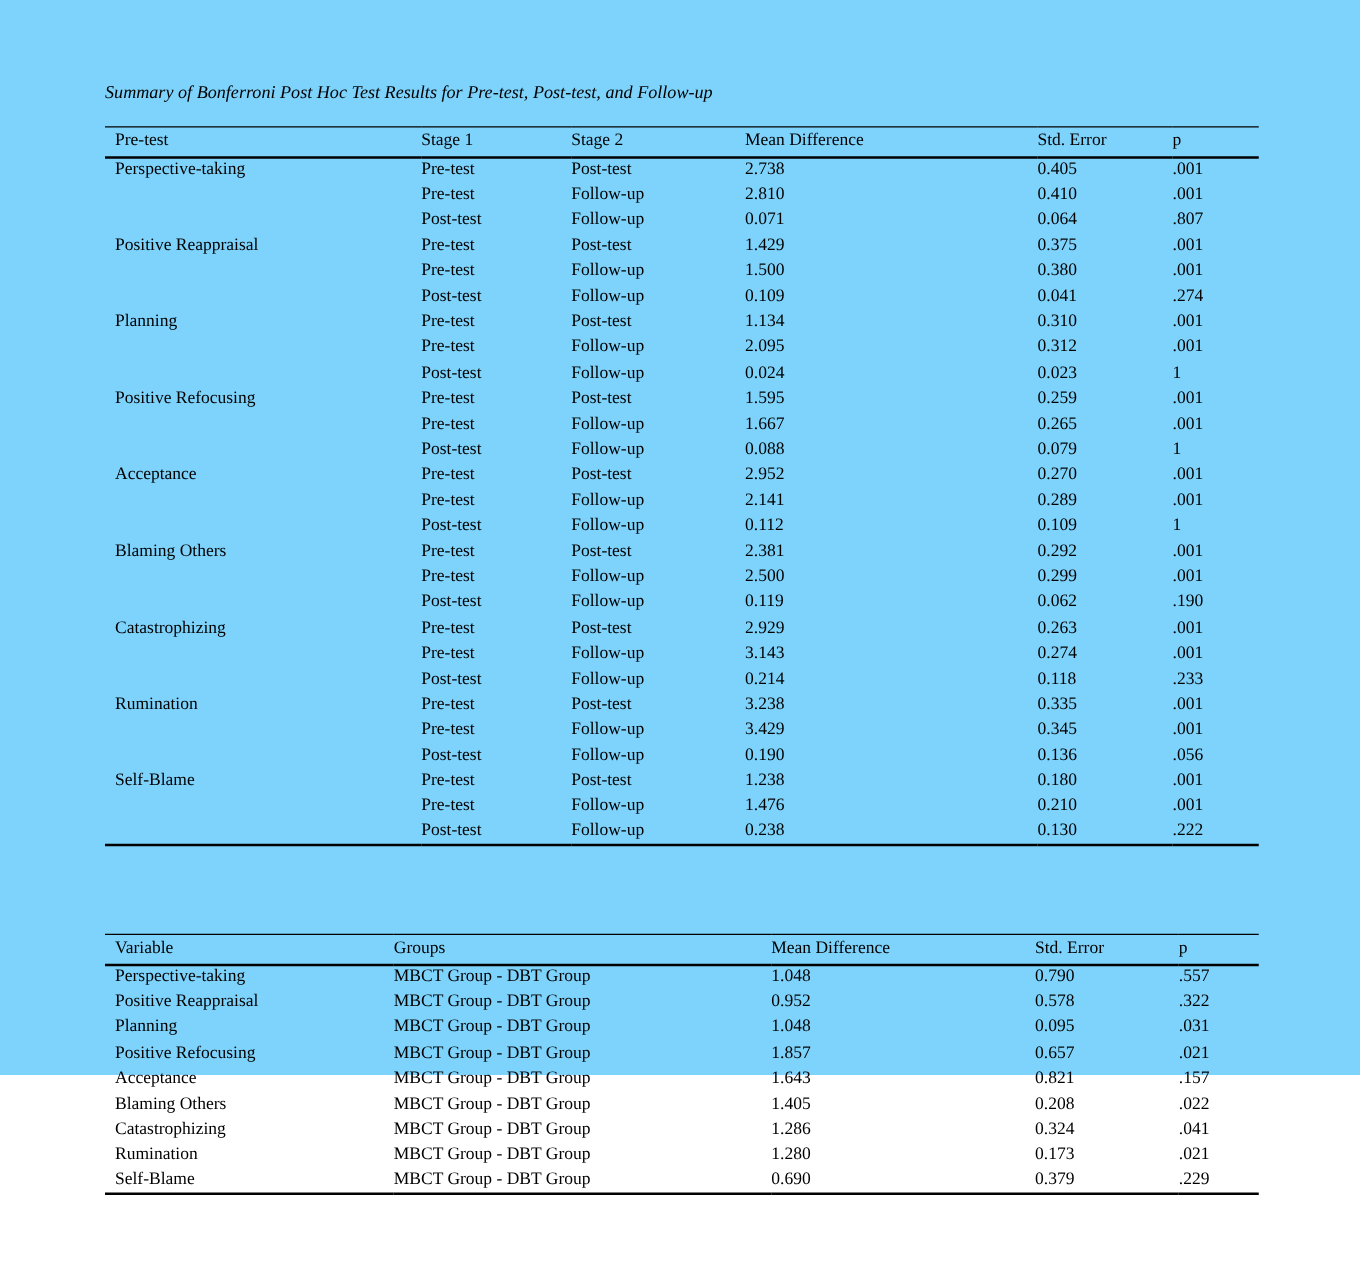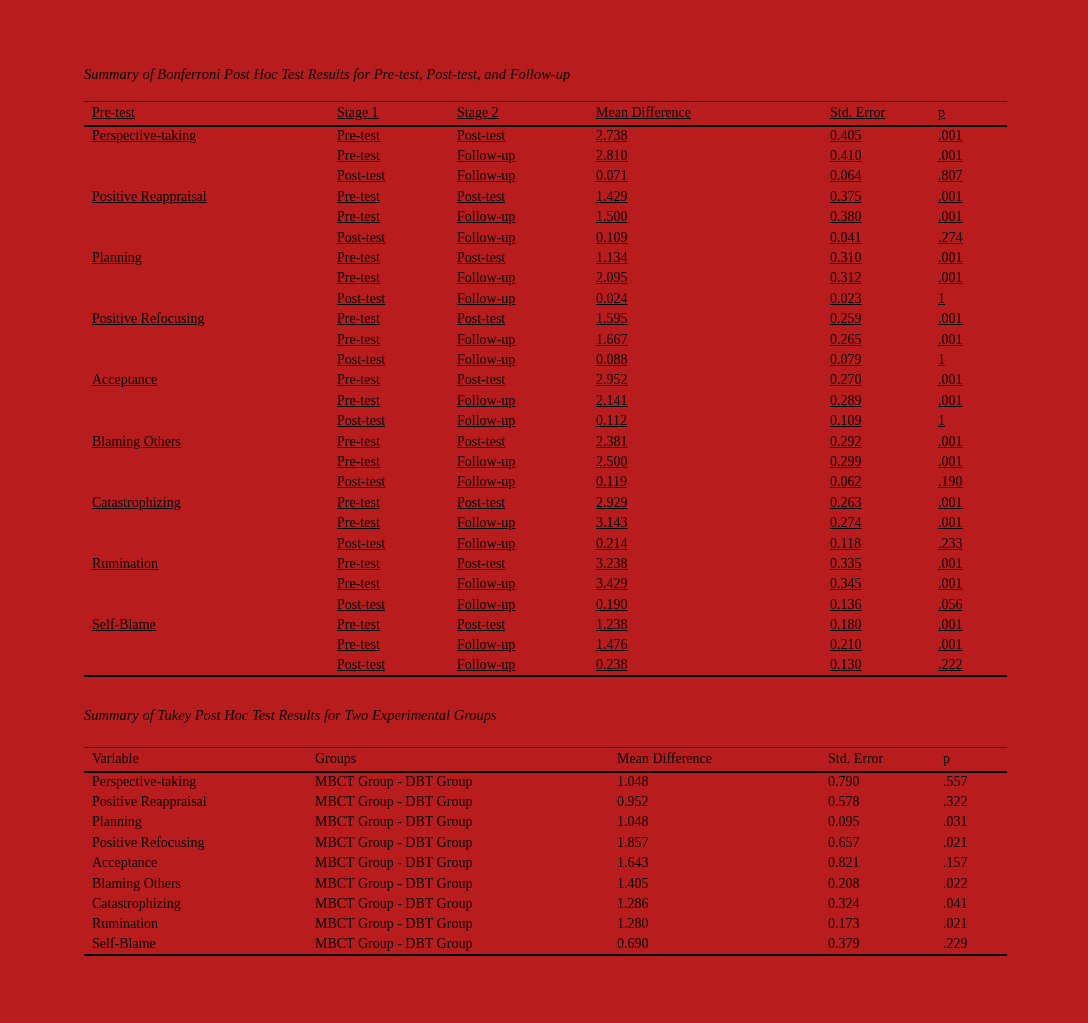--- a/index.html
+++ b/index.html
@@ -7,22 +7,22 @@
     width: 1088px;
     height: 1023px;
     background: #ffffff;
     font-family: "Liberation Serif", serif;
     color: #000000;
     overflow: hidden;
   }
   .page {
     position: relative;
     width: 1088px;
-    height: 1023px;
-    background: #b91c1c;
+    height: 860px;
+    background: #7dd3fc;
   }
   .table-title {
     position: absolute;
     left: 84px;
     font-style: italic;
     font-size: 14.5px;
     line-height: 17px;
     white-space: nowrap;
   }
   #title-1 { top: 66px; }
@@ -30,21 +30,21 @@
   table.apa {
     position: absolute;
     left: 84px;
     width: 923px;
     border-collapse: collapse;
     table-layout: fixed;
     border-top: 1.5px solid #000000;
     border-bottom: 2px solid #000000;
     font-size: 14px;
   }
-  #table-1 { top: 101px; text-decoration: underline; }
+  #table-1 { top: 101px; }
   #table-2 { top: 747px; }
   table.apa thead tr { height: 24px; }
   table.apa thead th {
     font-weight: normal;
     text-align: left;
     vertical-align: middle;
     border-bottom: 2px solid #000000;
     padding: 0;
     white-space: nowrap;
     overflow: hidden;
@@ -298,21 +298,20 @@
           <td></td>
           <td>Post-test</td>
           <td>Follow-up</td>
           <td>0.238</td>
           <td>0.130</td>
           <td>.222</td>
         </tr>
       </tbody>
   </table>
 
-  <div id="title-2" class="table-title">Summary of Tukey Post Hoc Test Results for Two Experimental Groups</div>
 
   <table id="table-2" class="apa">
     <colgroup>
       <col style="width:231px">
       <col style="width:302px">
       <col style="width:211px">
       <col style="width:115px">
       <col style="width:64px">
     </colgroup>
     <thead>

